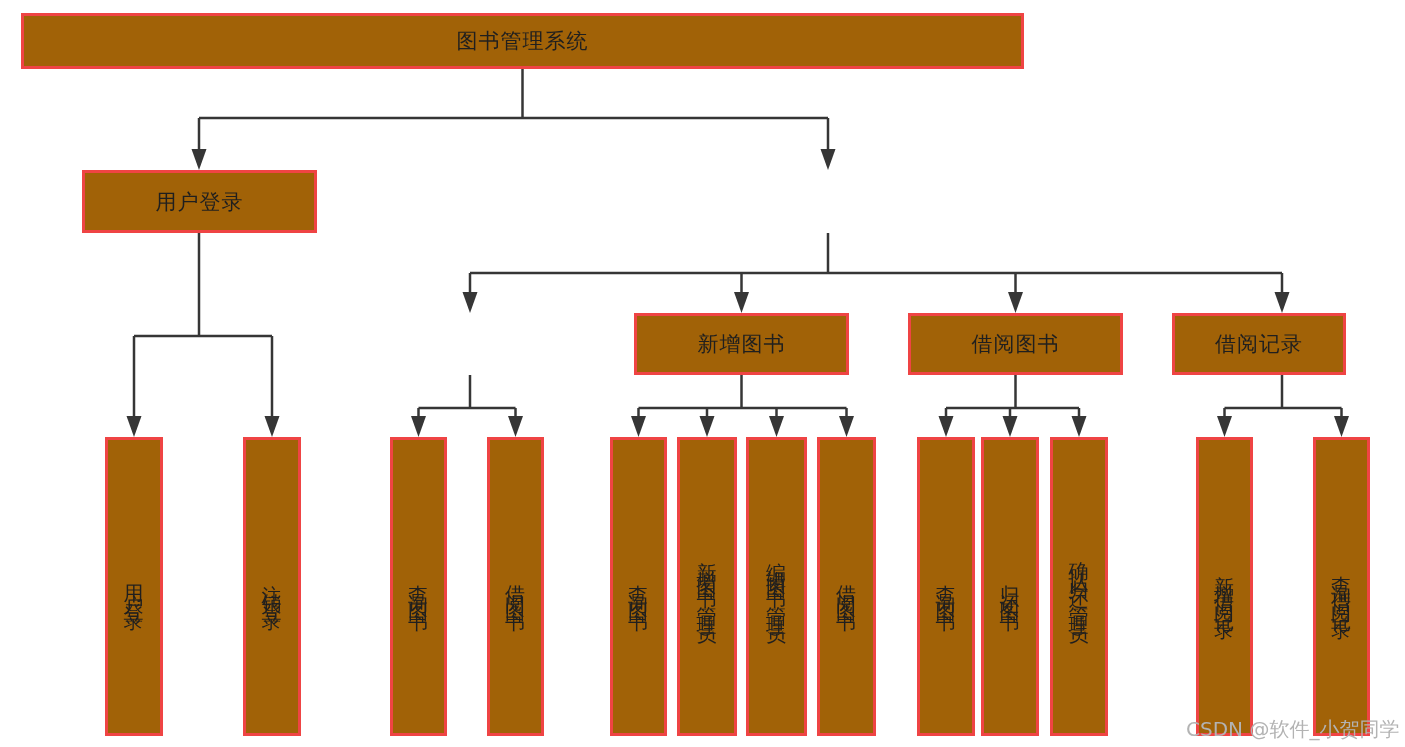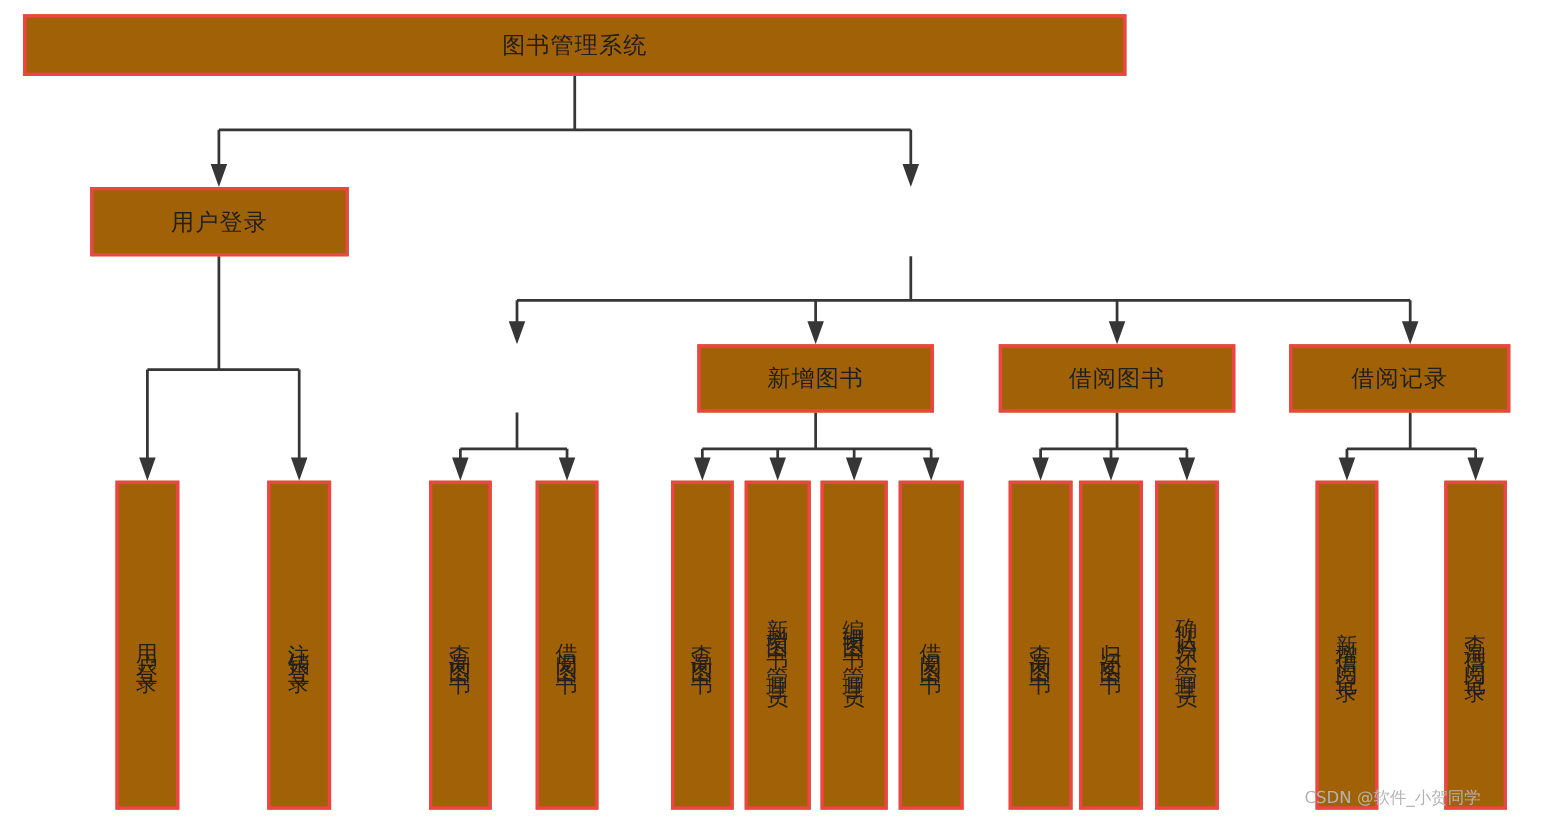--- a/index.html
+++ b/index.html
@@ -44,21 +44,21 @@
     text-orientation: mixed;
     font-size: 20px;
     letter-spacing: 9px;
     line-height: 1.1;
     white-space: nowrap;
   }
   .watermark {
     position: absolute;
     left: 1186px;
     top: 716px;
-    font-size: 15px;
+    font-size: 20px;
     color: #b3b3b3;
     white-space: nowrap;
   }
 </style>
 </head>
 <body>
 
 <div class="canvas">
 
   <svg class="connectors" viewBox="0 0 1405 747">
@@ -137,21 +137,21 @@
   <div class="box h" style="left:82px;top:170px;width:235px;height:63px">
     <span>用户登录</span>
   </div>
 
   <div class="box h" style="left:634px;top:313px;width:215px;height:62px">
     <span>新增图书</span>
   </div>
   <div class="box h" style="left:908px;top:313px;width:215px;height:62px">
     <span>借阅图书</span>
   </div>
-  <div class="box h" style="left:1172px;top:313px;width:201px;height:62px">
+  <div class="box h" style="left:1172px;top:313px;width:174px;height:62px">
     <span>借阅记录</span>
   </div>
 
   <div class="box v" style="left:105px;top:437px;width:58px;height:299px">
     <span>用户登录</span>
   </div>
   <div class="box v" style="left:243px;top:437px;width:58px;height:299px">
     <span>注销登录</span>
   </div>
 

